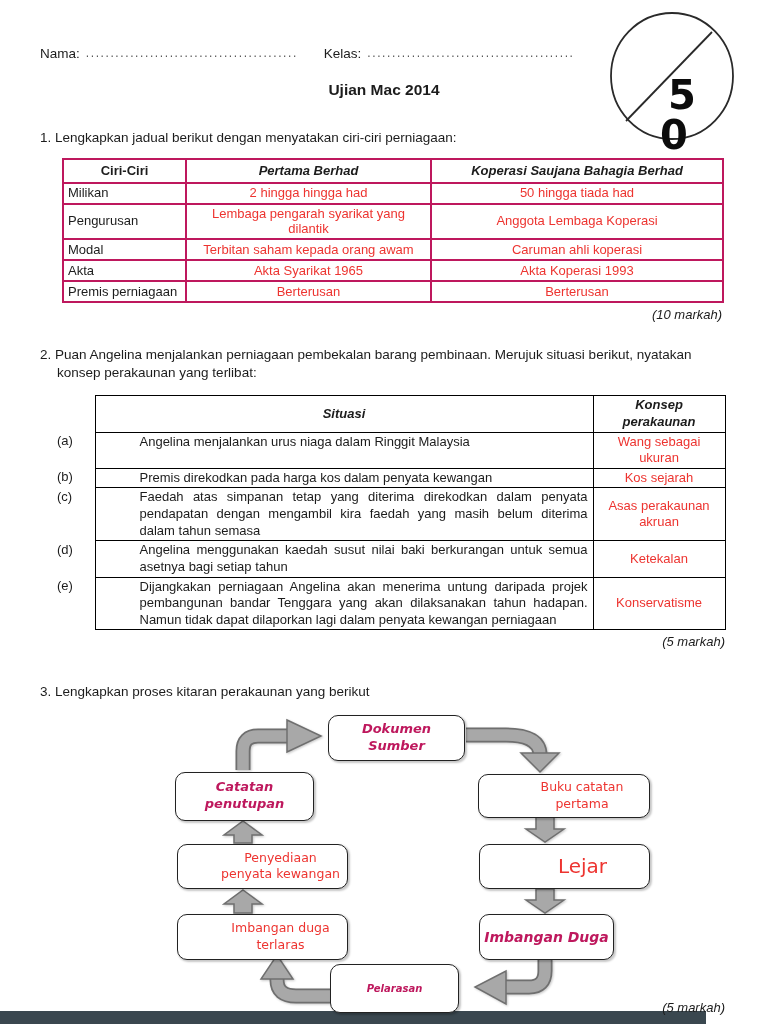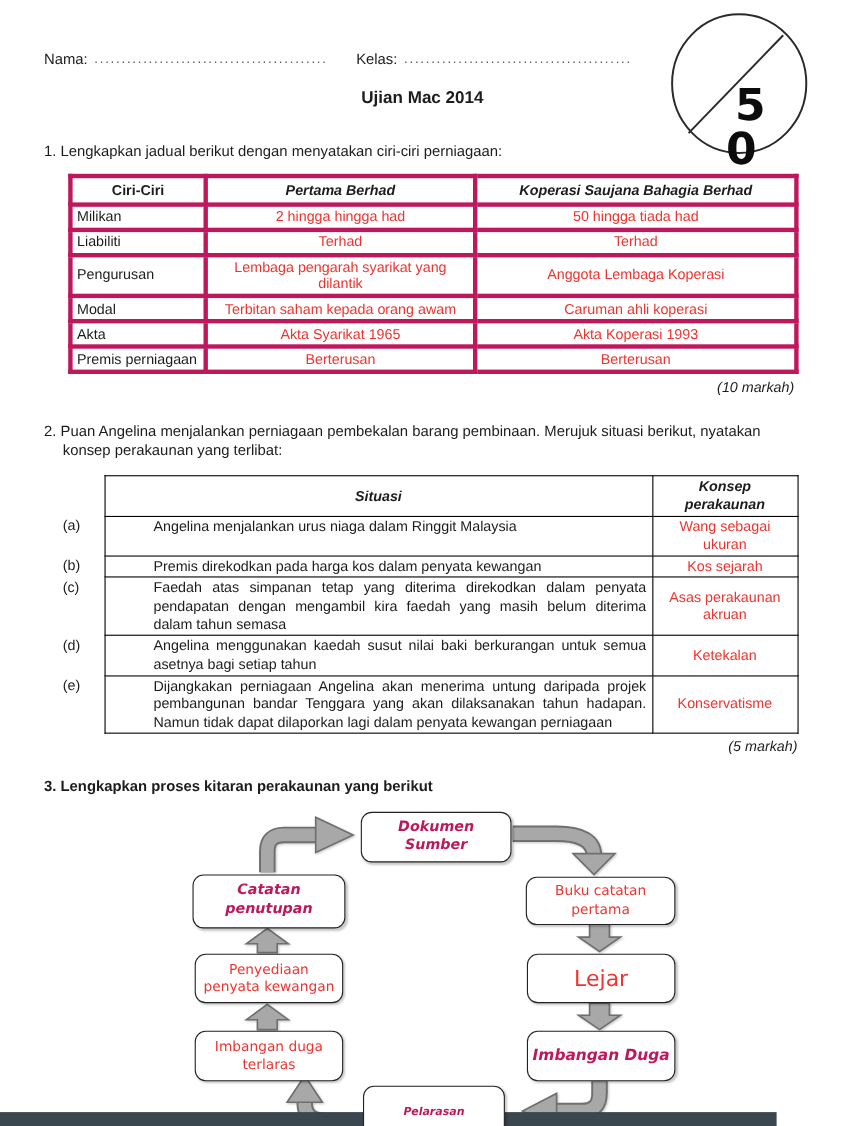--- a/index.html
+++ b/index.html
@@ -17,25 +17,25 @@
   
   .prompt{margin:28px 0 0 40px;width:700px;font-size:13.5px;line-height:1.35;}
   .prompt2{margin:24px 0 0 40px;width:700px;font-size:13.5px;line-height:1.35;}
   .prompt2 .cont{padding-left:17px;}
   .marks{font-style:italic;font-size:13px;margin-top:4px;}
   .marks.t1{width:722px;text-align:right;}
   .marks.t2{width:725px;text-align:right;}
   
   table{border-collapse:collapse;font-size:13px;}
   .t1-table{margin:10px 0 0 62px;table-layout:fixed;width:660px;}
-  .t1-table td,.t1-table th{border:4px solid #be185d;padding:1px 4px;height:17px;line-height:1.2;}
+  .t1-table td,.t1-table th{border:2px solid #be185d;padding:1px 4px;height:17px;line-height:1.2;}
   .t1-table th{font-weight:bold;text-align:center;height:20px;}
   .t1-table th.it{font-style:italic;}
   .t1-table td.ans{text-align:center;}
-  .red{color:var(--red,#ed3430);}
+  .red{color:var(--red,#ed3430);padding-left:36px;}
   
   .t2-table{margin:13px 0 0 57px;table-layout:fixed;width:668px;}
   .t2-table td,.t2-table th{padding:1px 5px;line-height:1.28;}
   .t2-table .b{border:1px solid #000;}
   .t2-table th.b{font-weight:bold;font-style:italic;text-align:center;height:19px;}
   .t2-table td.key{border:none;vertical-align:top;text-align:left;padding-left:0;width:38px;}
   .t2-table td.sit{vertical-align:top;padding-left:44px;}
   .t2-table td.sit.just{text-align:justify;}
   .t2-table td.konsep{text-align:center;vertical-align:middle;}
   
@@ -88,25 +88,20 @@
       <th>Ciri-Ciri</th>
       <th class="it">Pertama Berhad</th>
       <th class="it">Koperasi Saujana Bahagia Berhad</th>
     </tr>
     <tr>
       <td>Milikan</td>
       <td class="ans red">2 hingga hingga had</td>
       <td class="ans red">50 hingga tiada had</td>
     </tr>
     <tr>
-      <td>Liabiliti</td>
-      <td class="ans red">Terhad</td>
-      <td class="ans red">Terhad</td>
-    </tr>
-    <tr>
       <td>Pengurusan</td>
       <td class="ans red">Lembaga pengarah syarikat yang dilantik</td>
       <td class="ans red">Anggota Lembaga Koperasi</td>
     </tr>
     <tr>
       <td>Modal</td>
       <td class="ans red">Terbitan saham kepada orang awam</td>
       <td class="ans red">Caruman ahli koperasi</td>
     </tr>
     <tr>
@@ -162,21 +157,21 @@
     </tr>
     <tr>
       <td class="key">(e)</td>
       <td class="b sit just">Dijangkakan perniagaan Angelina akan menerima untung daripada projek pembangunan bandar Tenggara yang akan dilaksanakan tahun hadapan. Namun tidak dapat dilaporkan lagi dalam penyata kewangan perniagaan</td>
       <td class="b konsep red">Konservatisme</td>
     </tr>
   </tbody>
     </table>
   <div class="marks t2">(5 markah)</div>
 
-  <div class="prompt" style="margin-top:20px;font-weight:bold;">3. Lengkapkan proses kitaran perakaunan yang berikut</div>
+  <div class="prompt" style="margin-top:34px;">3. Lengkapkan proses kitaran perakaunan yang berikut</div>
 
   <div class="flow">
     <svg width="768" height="312" viewBox="0 0 768 312" style="filter:drop-shadow(1.5px 1.5px 1px rgba(0,0,0,.22));">
 
       <g>
         <path class="stem-u" d="M243 60 L243 41 Q243 26 258 26 L288 26"></path>
         <path class="stem-o" d="M243 60 L243 41 Q243 26 258 26 L288 26"></path>
         <polygon class="arrowfill" points="287,10 321,26 287,42"></polygon>
       </g>
 

